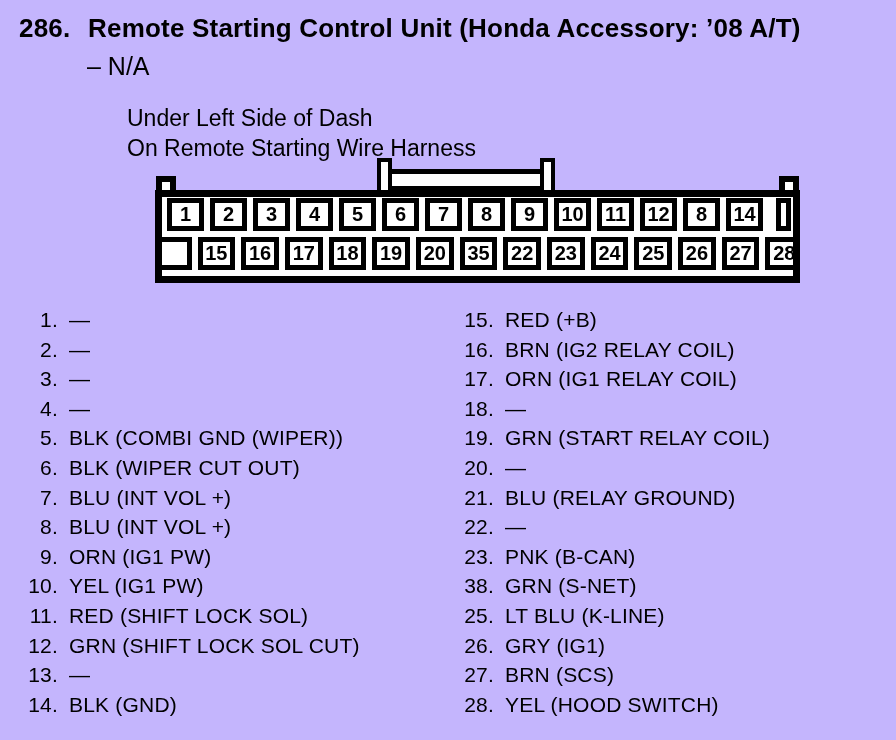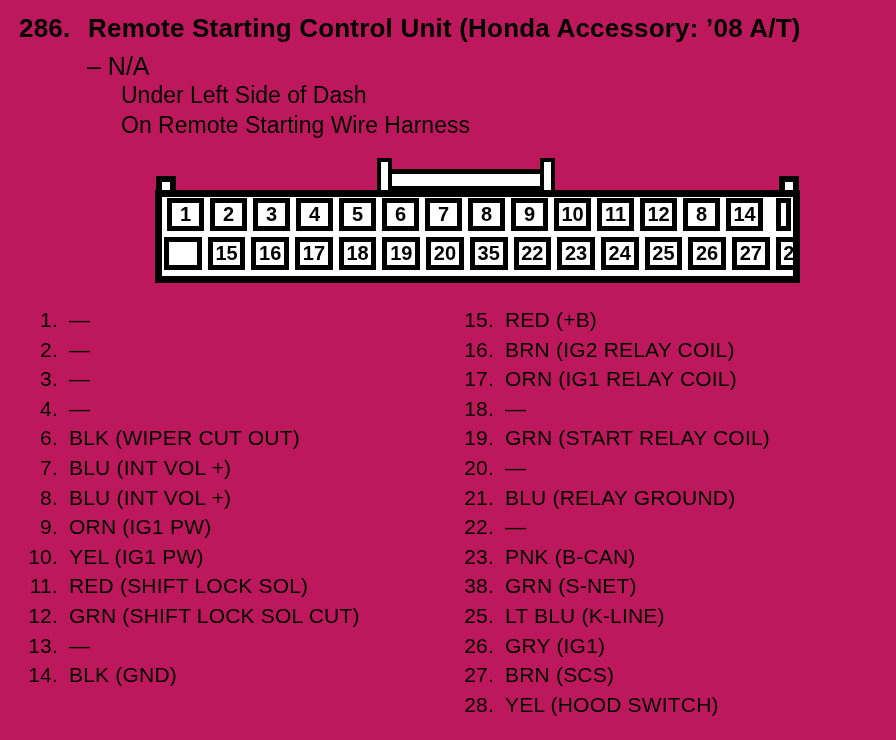--- a/index.html
+++ b/index.html
@@ -1,26 +1,26 @@
 <!DOCTYPE html>
 <html><head>
 <meta charset="utf-8">
 <style>
   html,body { margin:0; padding:0; background:#ffffff; }
   .page {
     position:relative; width:896px; height:740px;
-    background:#be185d; color:#000000; overflow:hidden;
+    background:#c4b5fd; color:#000000; overflow:hidden;
     font-family:"Liberation Sans", "DejaVu Sans", sans-serif;
   }
 
   
   .title-line { position:absolute; left:19px; top:13px; font-weight:700; font-size:26px; white-space:nowrap; letter-spacing:0.2px; }
   .idx { display:inline-block; width:69px; }
   .subtitle { position:absolute; left:87px; top:52px; font-size:25px; }
-  .loc { position:absolute; left:121px; font-size:23px; white-space:nowrap; }
+  .loc { position:absolute; left:127px; font-size:23px; white-space:nowrap;margin-top:23px; }
   .loc1 { top:82px; }
   .loc2 { top:112px; }
 
   
   .connector { position:absolute; left:155px; top:158px; width:645px; height:125px; }
   .latch-bar {
     position:absolute; left:225px; top:11px; width:172px; height:22px;
     border:5px solid #000; background:#fff; box-sizing:border-box;
   }
   .post {
@@ -34,21 +34,21 @@
     border:6px solid #000; border-bottom:none; background:#fff; box-sizing:border-box;
   }
   .tab-l { left:1px; }
   .tab-r { right:1px; }
   .cbody {
     position:absolute; left:0; top:32px; width:645px; height:93px;
     border:7px solid #000; background:#fff; box-sizing:border-box; overflow:hidden;
   }
   .prow { display:flex; gap:6px; }
   .prow.top { padding:1px 0 0 5px; }
-  .prow.bottom { margin-top:6px; padding-left:2px; }
+  .prow.bottom { margin-top:6px; padding-left:2px;justify-content:center; }
   .cell {
     flex:0 0 auto; width:37px; height:33px;
     border:5px solid #000; box-sizing:border-box; background:#fff;
     font-weight:700; font-size:20px;
     display:flex; align-items:center; justify-content:center;
   }
   .prow.bottom .cell { width:37.7px; }
   .cell.filler-top { width:15px; margin-left:auto; margin-right:2px; }
   .cell.filler-bottom { width:14px; }
 
@@ -115,20 +115,21 @@
         </div>
     </div>
   </div>
 
   <div class="pin-list">
     <div class="pcol left">
         <div class="pin-row"><span class="pin-num">1.</span><span class="pin-label">—</span></div>
         <div class="pin-row"><span class="pin-num">2.</span><span class="pin-label">—</span></div>
         <div class="pin-row"><span class="pin-num">3.</span><span class="pin-label">—</span></div>
         <div class="pin-row"><span class="pin-num">4.</span><span class="pin-label">—</span></div>
+        <div class="pin-row"><span class="pin-num">5.</span><span class="pin-label">BLK (COMBI GND (WIPER))</span></div>
         <div class="pin-row"><span class="pin-num">6.</span><span class="pin-label">BLK (WIPER CUT OUT)</span></div>
         <div class="pin-row"><span class="pin-num">7.</span><span class="pin-label">BLU (INT VOL +)</span></div>
         <div class="pin-row"><span class="pin-num">8.</span><span class="pin-label">BLU (INT VOL +)</span></div>
         <div class="pin-row"><span class="pin-num">9.</span><span class="pin-label">ORN (IG1 PW)</span></div>
         <div class="pin-row"><span class="pin-num">10.</span><span class="pin-label">YEL (IG1 PW)</span></div>
         <div class="pin-row"><span class="pin-num">11.</span><span class="pin-label">RED (SHIFT LOCK SOL)</span></div>
         <div class="pin-row"><span class="pin-num">12.</span><span class="pin-label">GRN (SHIFT LOCK SOL CUT)</span></div>
         <div class="pin-row"><span class="pin-num">13.</span><span class="pin-label">—</span></div>
         <div class="pin-row"><span class="pin-num">14.</span><span class="pin-label">BLK (GND)</span></div>
       </div>

